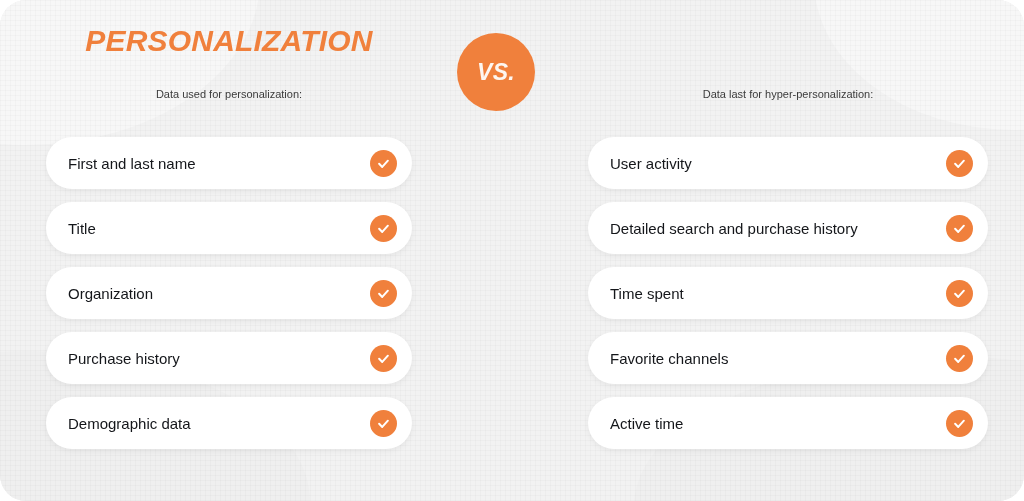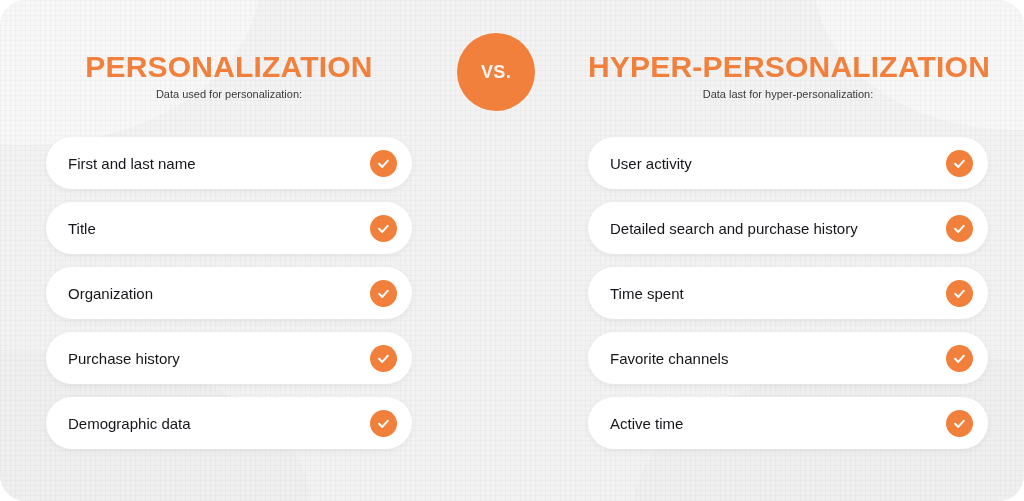--- a/index.html
+++ b/index.html
@@ -74,27 +74,28 @@
   .content {
     position: relative;
     z-index: 2;
     width: 100%;
     height: 100%;
   }
 
   
   .heading {
     position: absolute;
-    top: 50px;
+    top: 24px;
     text-align: center;
     font-size: 30px;
     font-weight: 700;
     letter-spacing: 0.2px;
     color: #f0803c;
     white-space: nowrap;
+    font-style: italic;
   }
   .heading-left  { left: 46px;  width: 366px; }
   .heading-right { left: 588px; width: 400px; }
 
   .subtitle {
     position: absolute;
     top: 88px;
     text-align: center;
     font-size: 11px;
     font-weight: 400;
@@ -113,24 +114,25 @@
     height: 78px;
     border-radius: 50%;
     background: #f0803c;
     display: flex;
     align-items: center;
     justify-content: center;
     z-index: 3;
   }
   .vs-badge span {
     color: #fdf6f1;
-    font-size: 18px;
+    font-size: 23px;
     font-weight: 700;
     letter-spacing: 0.3px;
     line-height: 1;
+    font-style: italic;
   }
 
   
   .column {
     position: absolute;
     top: 137px;
   }
   .column-left  { left: 46px;  width: 366px; }
   .column-right { left: 588px; width: 400px; }
 
@@ -185,21 +187,20 @@
   <div class="blob blob-tr"></div>
   <div class="blob blob-bl"></div>
   <div class="blob blob-br"></div>
   <div class="texture"></div>
 
   <div class="content">
 
     <div class="heading heading-left">PERSONALIZATION</div>
     <div class="subtitle subtitle-left">Data used for personalization:</div>
 
-    <div class="heading heading-right">HYPER-PERSONALIZATION</div>
     <div class="subtitle subtitle-right">Data last for hyper-personalization:</div>
 
     <div class="vs-badge">
       <span>VS.</span>
     </div>
 
     <div class="column column-left">
 
       <div class="item-card">
         <div class="item-label">First and last name</div>

